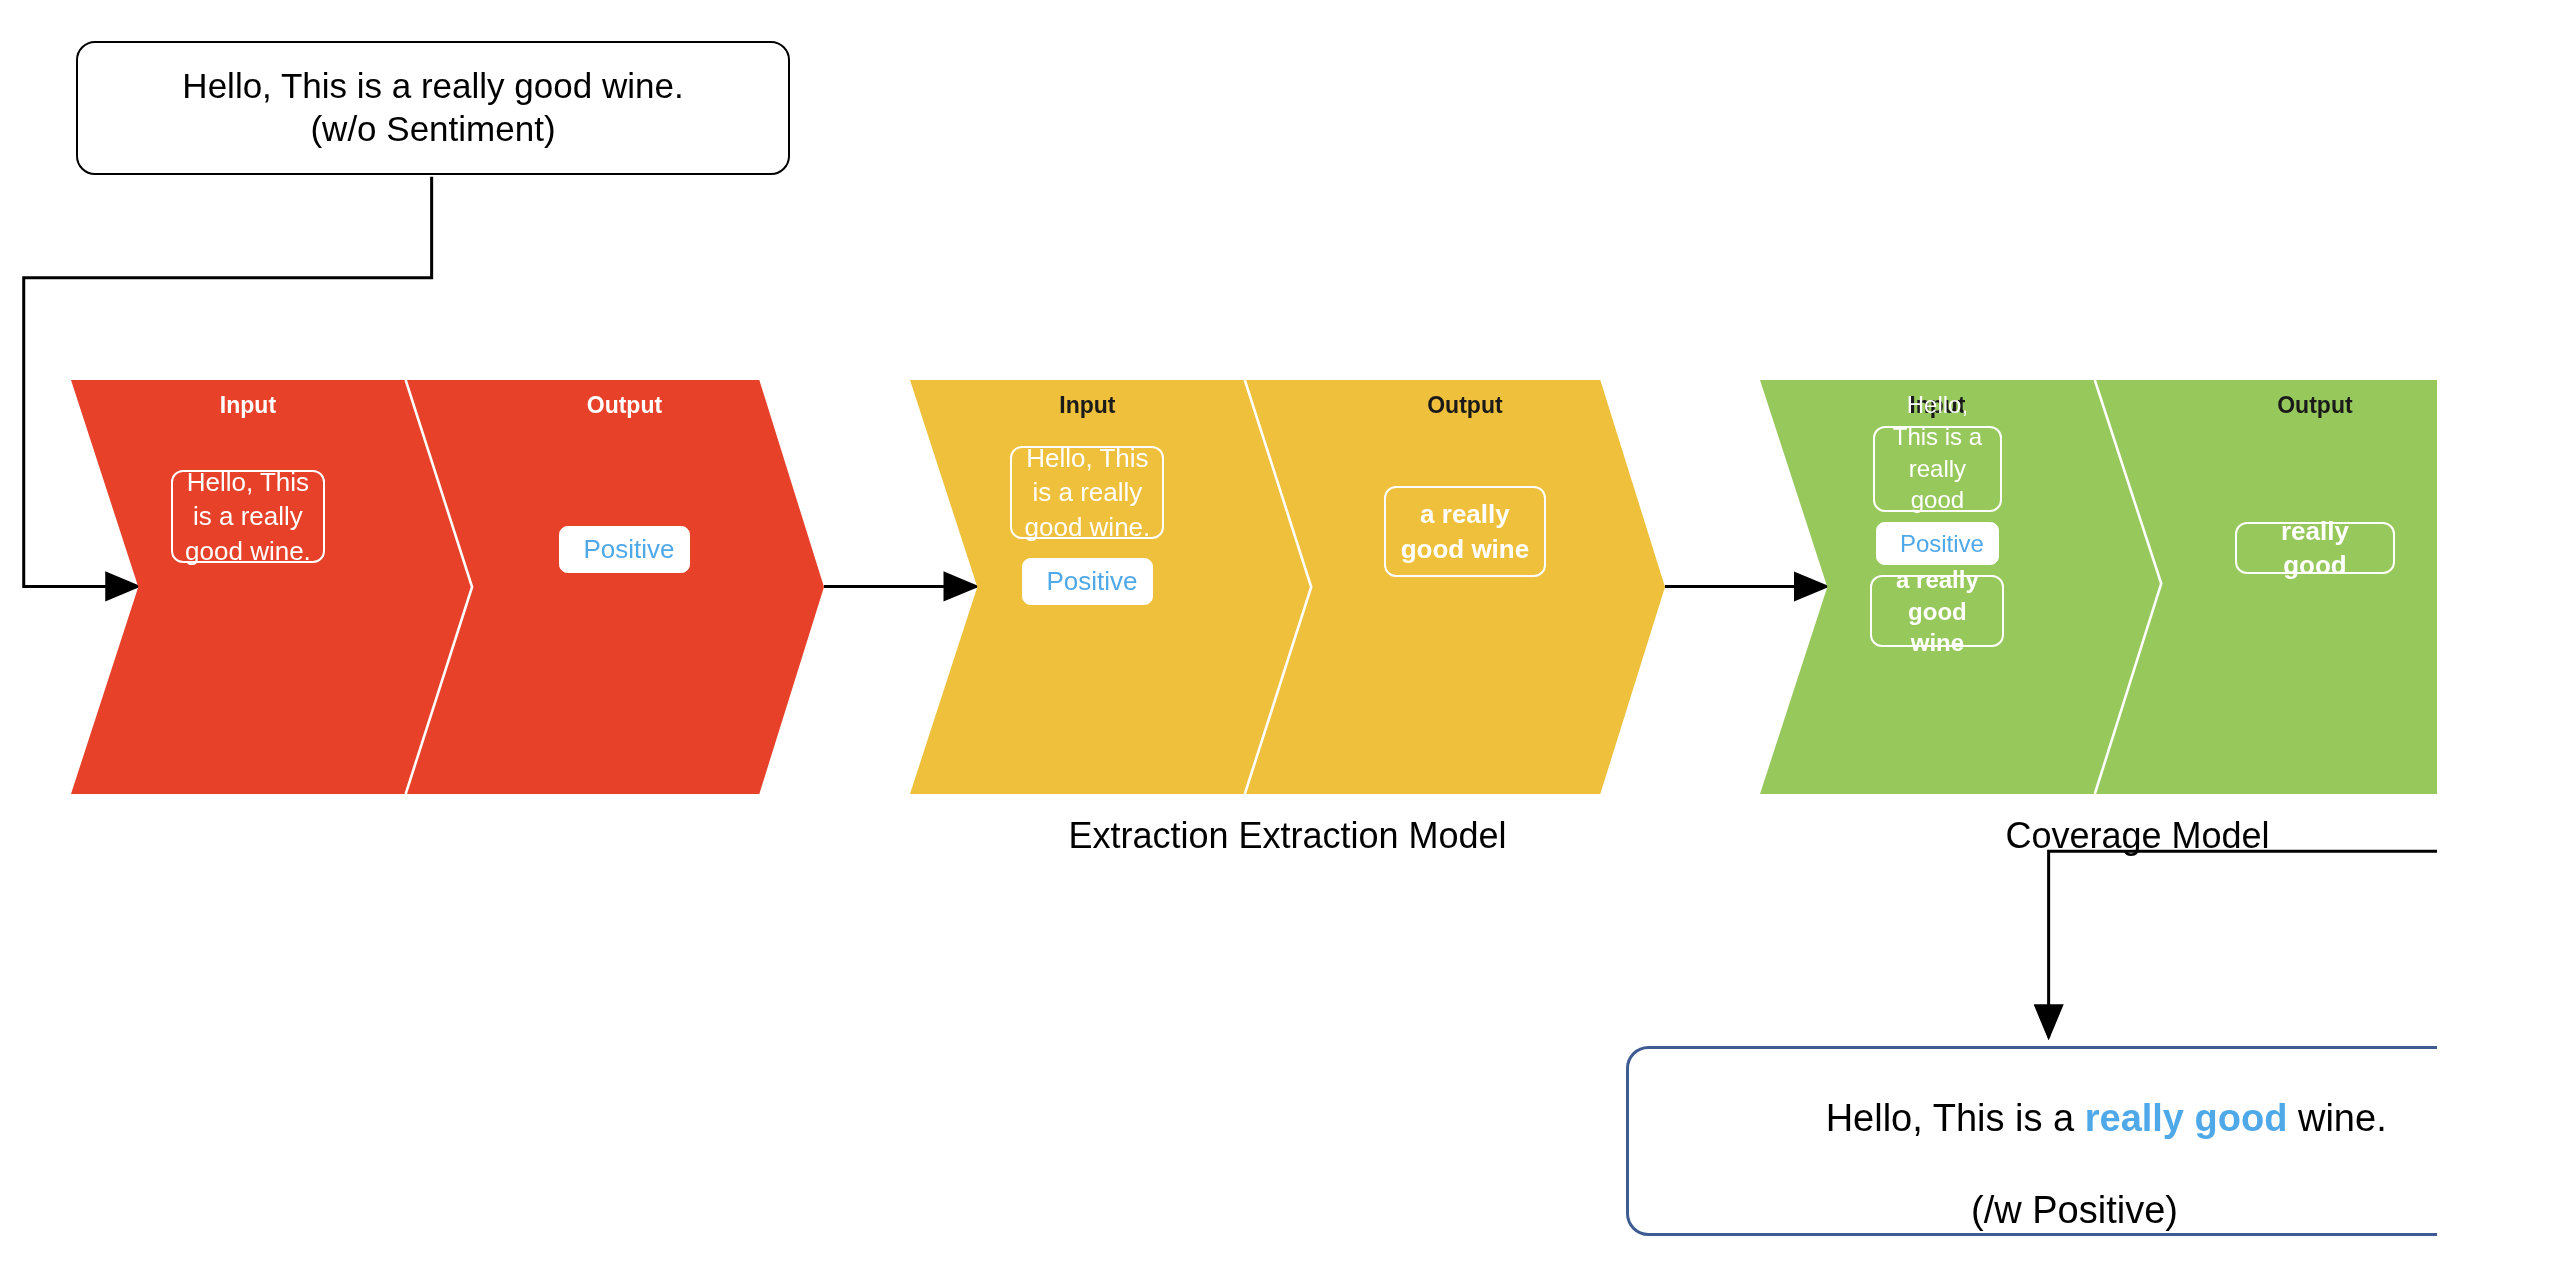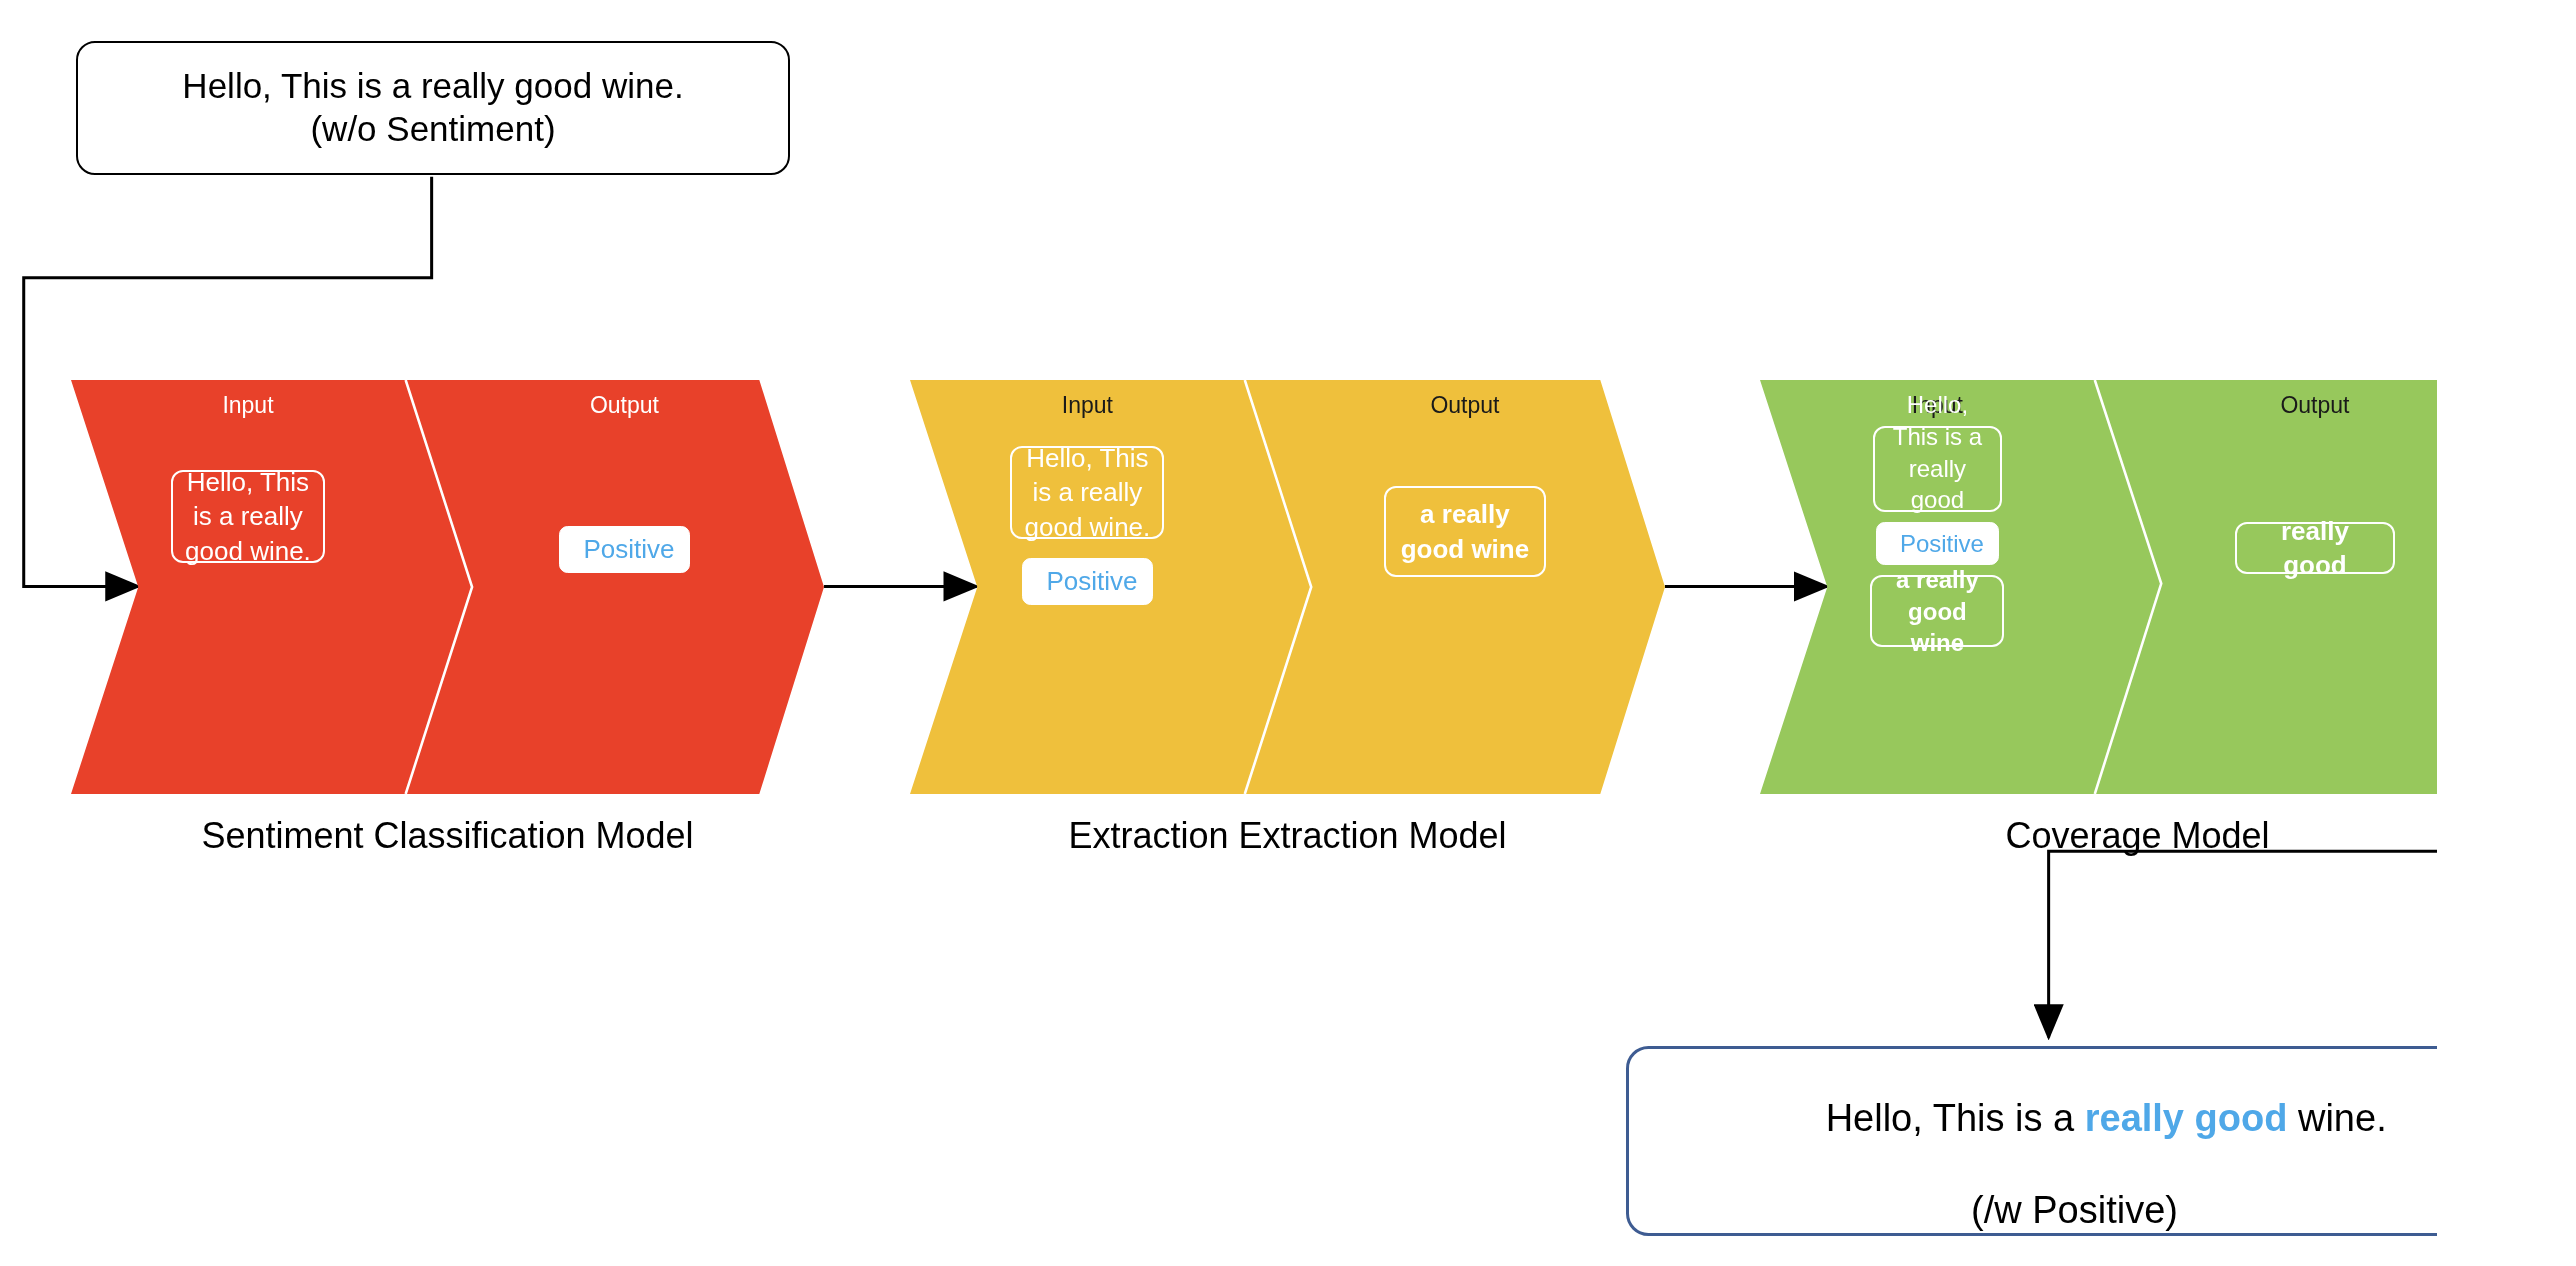--- a/index.html
+++ b/index.html
@@ -101,20 +101,21 @@
     flex-direction: column;
     align-items: center;
   }
   .half-in  { width: 47%; }
   .half-out { width: 53%; }
 
   .half-label {
     margin-top: 14px;
     font-size: 23px;
     line-height: 1;
+    font-weight: bold;
   }
   .lbl-white { color: #ffffff; }
   .lbl-black { color: #1a1a1a; }
 
   
   .chip {
     box-sizing: border-box;
     display: flex;
     align-items: center;
     justify-content: center;
@@ -190,21 +191,20 @@
       <div class="half half-in">
         <div class="half-label lbl-white">Input</div>
         <div class="chip chip-outline" style="width:154px;height:93px;margin-top:53px;padding:5.2px 10.4px;">Hello, This is a really good wine.</div>
       </div>
       <div class="half half-out">
         <div class="half-label lbl-white">Output</div>
         <div class="chip chip-solid" style="width:131px;height:47px;margin-top:109px;">Positive</div>
       </div>
     </div>
   </div>
-  <div class="model-caption" id="caption-1">Sentiment Classification Model</div>
 
   <div class="stage-block" id="stage-2">
     <svg class="chevron-svg" viewBox="0 0 875 480" preserveAspectRatio="none" xmlns="http://www.w3.org/2000/svg">
       <polygon points="0,0 800,0 875,240 800,480 0,480 78,240" fill="#EFC03C"></polygon>
       <polyline points="388,0 465,240 388,480" fill="none" stroke="#ffffff" stroke-width="3"></polyline>
     </svg>
 
     <div class="chev-content">
       <div class="half half-in">
         <div class="half-label lbl-black">Input</div>

